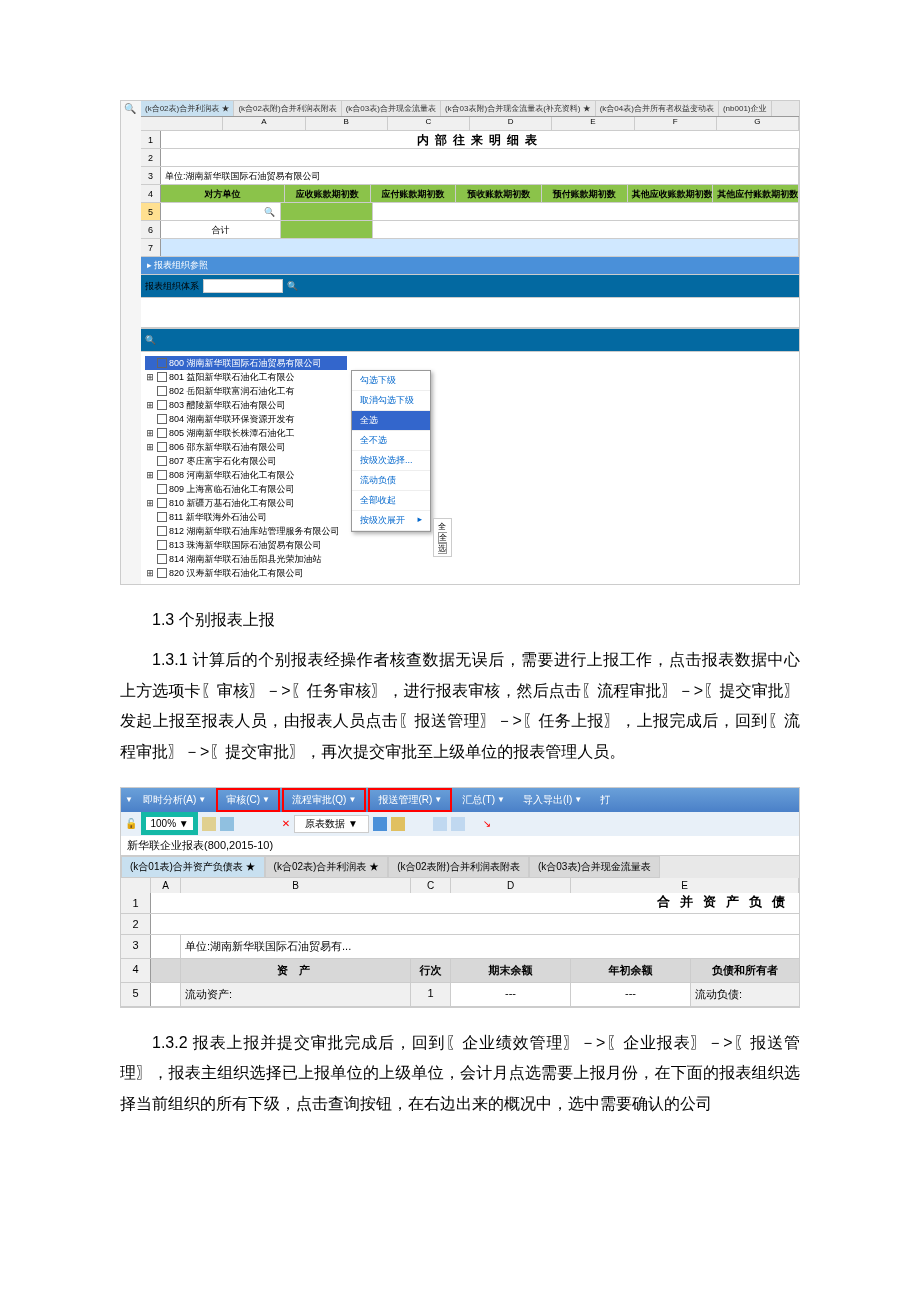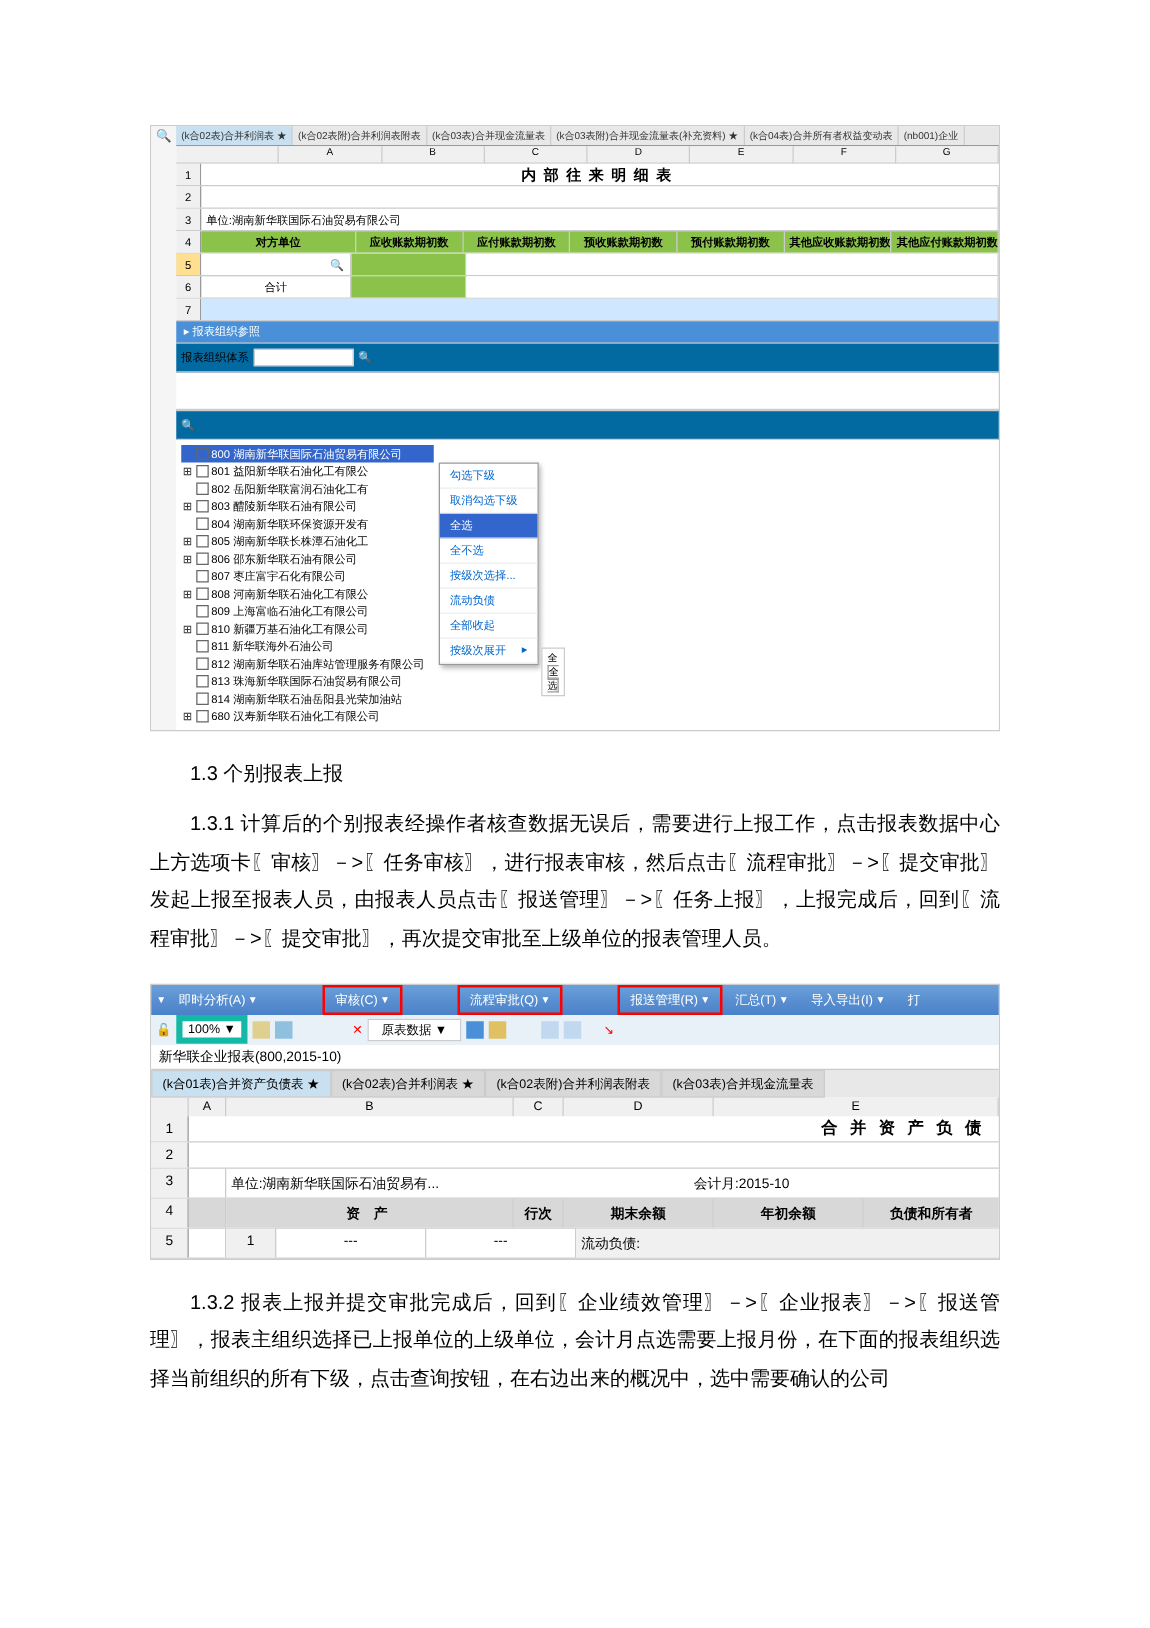--- a/index.html
+++ b/index.html
@@ -188,21 +188,21 @@
       gap: 2px;
     }
     .tb-btn {
       color: #fff;
       font-size: 10px;
       padding: 3px 8px;
       display: flex;
       align-items: center;
       gap: 2px;
     }
-    .redbox { border: 2px solid red; margin-left: 42px; }
+    .redbox { border: 2px solid red; }
     .arrow-down { font-size: 8px; }
     .toolbar2b {
       background: #e8f0f8;
       display: flex;
       align-items: center;
       height: 24px;
       padding: 0 4px;
       font-size: 10px;
       gap: 4px;
     }
@@ -402,21 +402,21 @@
             <span>813 珠海新华联国际石油贸易有限公司</span>
           </div>
         <div class="tree-item">
             <span class="expander"></span>
             <span class="checkbox"></span>
             <span>814 湖南新华联石油岳阳县光荣加油站</span>
           </div>
         <div class="tree-item">
             <span class="expander">⊞</span>
             <span class="checkbox"></span>
-            <span>680 汉寿新华联石油化工有限公司</span>
+            <span>820 汉寿新华联石油化工有限公司</span>
           </div>
       </div>
       <div style="position:relative">
         <div class="context-menu">
           <div class="context-menu-item">勾选下级</div>
           <div class="context-menu-item">取消勾选下级</div>
           <div class="context-menu-item hl">全选</div>
           <div class="context-menu-item">全不选</div>
           <div class="context-menu-item">按级次选择...</div>
           <div class="context-menu-item">流动负债</div>
@@ -498,34 +498,34 @@
       <div style="flex:1" class="big-title">合并资产负债</div>
     </div>
     <div class="ss2-row">
         <div class="lbl">2</div>
         <div style="flex:1"></div>
       </div>
     <div class="ss2-row">
       <div class="lbl">3</div>
       <div style="width:30px;border-right:1px solid #ccc"></div>
       <div style="width:370px;padding:4px">单位:湖南新华联国际石油贸易有...</div>
-      <div style="flex:1;padding:4px">会计月:2015-10</div>
     </div>
     <div class="ss2-row">
       <div class="lbl">4</div>
       <div class="hdr2" style="width:30px;border-right:1px solid #ccc"></div>
       <div class="hdr2" style="width:230px;border-right:1px solid #ccc;padding:4px;letter-spacing:4px">资 产</div>
       <div class="hdr2" style="width:40px;border-right:1px solid #ccc;padding:4px">行次</div>
       <div class="hdr2" style="width:120px;border-right:1px solid #ccc;padding:4px">期末余额</div>
       <div class="hdr2" style="width:120px;border-right:1px solid #ccc;padding:4px">年初余额</div>
       <div class="hdr2" style="flex:1;padding:4px">负债和所有者</div>
     </div>
     <div class="ss2-row">
       <div class="lbl">5</div>
       <div style="width:30px;border-right:1px solid #ccc"></div>
+      <div style="width:230px;border-right:1px solid #ccc;background:#f0f0f0;padding:4px">流动资产:</div>
       <div style="width:40px;border-right:1px solid #ccc;text-align:center;background:#f0f0f0;padding:4px">1</div>
       <div style="width:120px;border-right:1px solid #ccc;text-align:center;padding:4px">---</div>
       <div style="width:120px;border-right:1px solid #ccc;text-align:center;padding:4px">---</div>
       <div style="flex:1;background:#f0f0f0;padding:4px">流动负债:</div>
     </div>
   </div>
 </div>
 
 <p class="body-text">1.3.2 报表上报并提交审批完成后，回到〖企业绩效管理〗－&gt;〖企业报表〗－&gt;〖报送管理〗，报表主组织选择已上报单位的上级单位，会计月点选需要上报月份，在下面的报表组织选择当前组织的所有下级，点击查询按钮，在右边出来的概况中，选中需要确认的公司</p>
 

